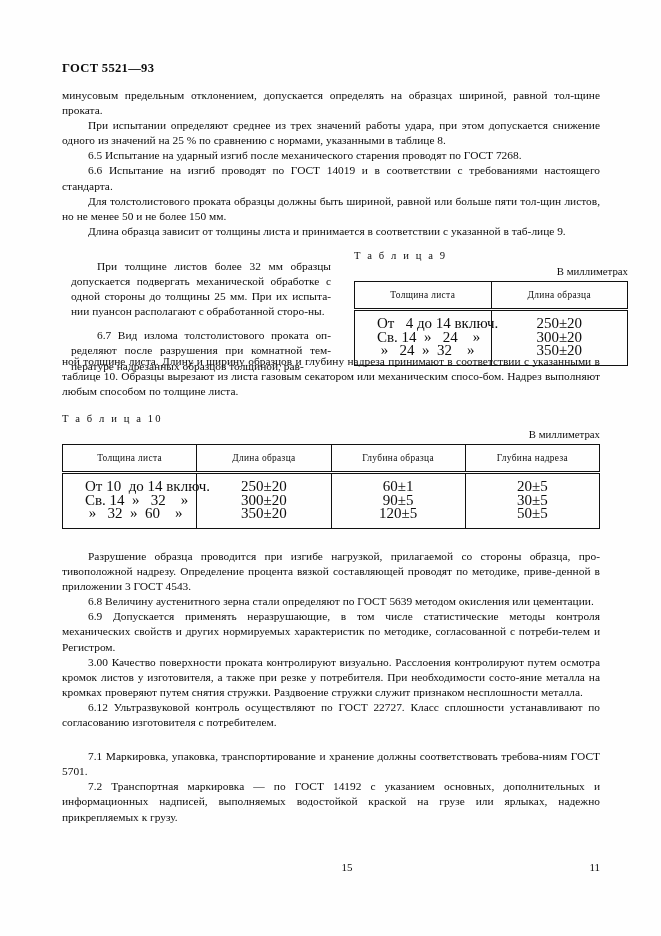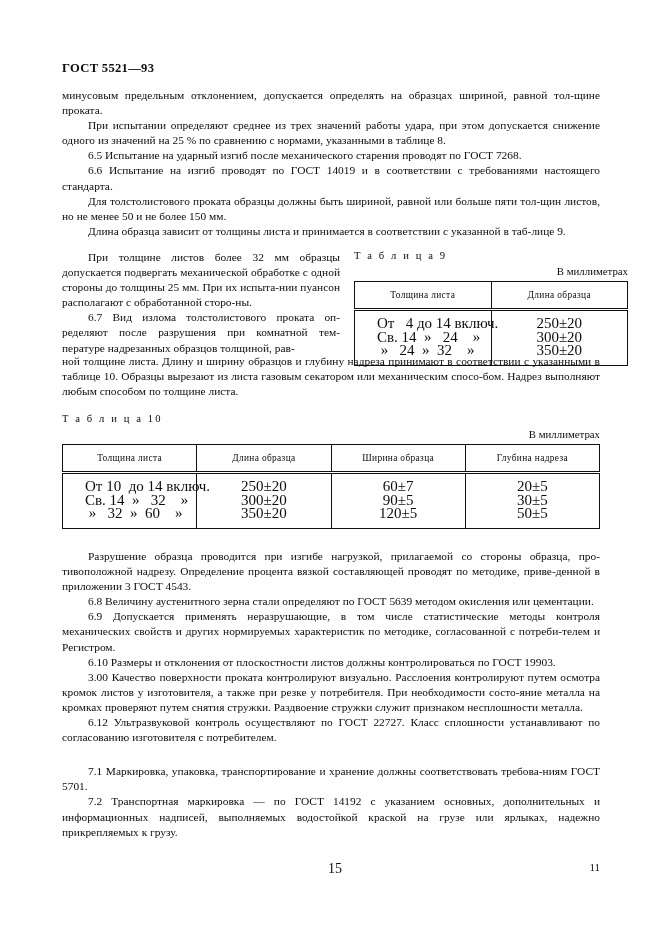--- a/index.html
+++ b/index.html
@@ -61,21 +61,21 @@
     position: relative;
     margin-top: 11px;
   }
   .wrap-left {
     position: absolute;
     top: 0;
     left: 0;
     width: 278px;
   }
   .wrap-left p {
-    margin: 0;
+    margin: 9px;
     font-size: 11.4px;
     line-height: 15.1px;
     text-align: justify;
   }
   .wrap-left p.indent { text-indent: 26px; }
 
   .wrap-right {
     position: absolute;
     top: 0;
     left: 292px;
@@ -160,24 +160,24 @@
   
   .footer {
     position: absolute;
     top: 861px;
     left: 62px;
     width: 538px;
     height: 16px;
   }
   .footer .folio-center {
     position: absolute;
-    left: 4px;
+    left: 16px;
     width: 538px;
     text-align: center;
-    font-size: 14px;
+    font-size: 11px;
   }
   .footer .folio-right {
     position: absolute;
     right: 0;
     font-size: 11px;
   }
 </style>
 </head>
 <body>
 
@@ -249,21 +249,21 @@
         <colgroup>
             <col style="width:25%">
             <col style="width:25%">
             <col style="width:25%">
             <col style="width:25%">
           </colgroup>
         <thead>
           <tr>
             <th>Толщина листа</th>
             <th>Длина образца</th>
-            <th>Ширина образца</th>
+            <th>Глубина образца</th>
             <th>Глубина надреза</th>
           </tr>
         </thead>
         <tbody>
           <tr class="body-rows">
             <td>
               <span class="cellstack left-range">
                 <span>От 10  до 14 включ.</span>
                 <span>Св. 14  »   32    »</span>
                 <span> »   32  »  60    »</span>
@@ -271,41 +271,40 @@
             </td>
             <td>
               <span class="cellstack">
                 <span>250±20</span>
                 <span>300±20</span>
                 <span>350±20</span>
               </span>
             </td>
             <td>
               <span class="cellstack">
-                <span>60±7</span>
+                <span>60±1</span>
                 <span>90±5</span>
                 <span>120±5</span>
               </span>
             </td>
             <td>
               <span class="cellstack">
                 <span>20±5</span>
                 <span>30±5</span>
                 <span>50±5</span>
               </span>
             </td>
           </tr>
         </tbody>
       </table>
     </div>
 
     <p class="para indent" style="margin-top:20px;">Разрушение образца проводится при изгибе нагрузкой, прилагаемой со стороны образца, про-тивоположной надрезу. Определение процента вязкой составляющей проводят по методике, приве-денной в приложении 3 ГОСТ 4543.</p>
     <p class="para indent">6.8 Величину аустенитного зерна стали определяют по ГОСТ 5639 методом окисления или цементации.</p>
     <p class="para indent">6.9 Допускается применять неразрушающие, в том числе статистические методы контроля механических свойств и других нормируемых характеристик по методике, согласованной с потреби-телем и Регистром.</p>
-    <p class="para indent">6.10 Размеры и отклонения от плоскостности листов должны контролироваться по ГОСТ 19903.</p>
     <p class="para indent">3.00 Качество поверхности проката контролируют визуально. Расслоения контролируют путем осмотра кромок листов у изготовителя, а также при резке у потребителя. При необходимости состо-яние металла на кромках проверяют путем снятия стружки. Раздвоение стружки служит признаком несплошности металла.</p>
     <p class="para indent">6.12 Ультразвуковой контроль осуществляют по ГОСТ 22727. Класс сплошности устанавливают по согласованию изготовителя с потребителем.</p>
 
 
     <p class="para indent" style="margin-top:19px;">7.1 Маркировка, упаковка, транспортирование и хранение должны соответствовать требова-ниям ГОСТ 5701.</p>
     <p class="para indent">7.2 Транспортная маркировка — по ГОСТ 14192 с указанием основных, дополнительных и информационных надписей, выполняемых водостойкой краской на грузе или ярлыках, надежно прикрепляемых к грузу.</p>
 
   </div>
 
   <div class="footer">

